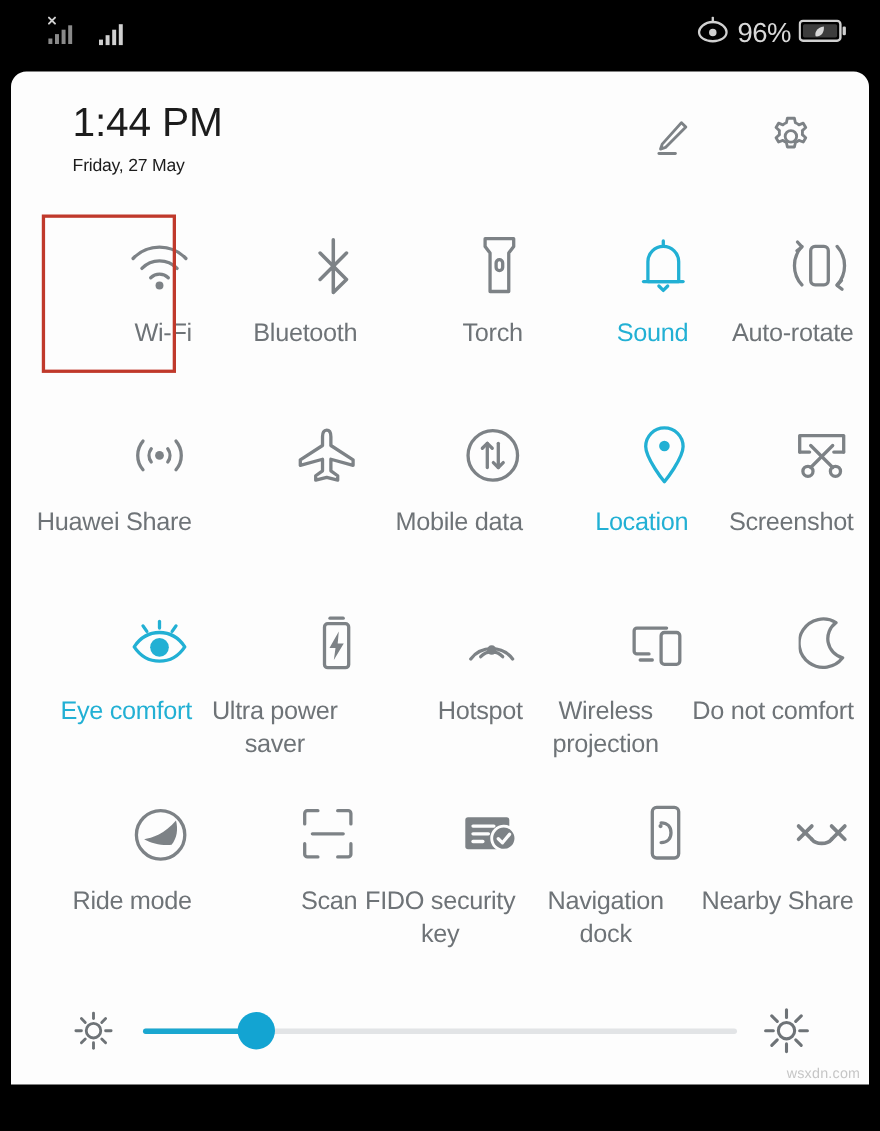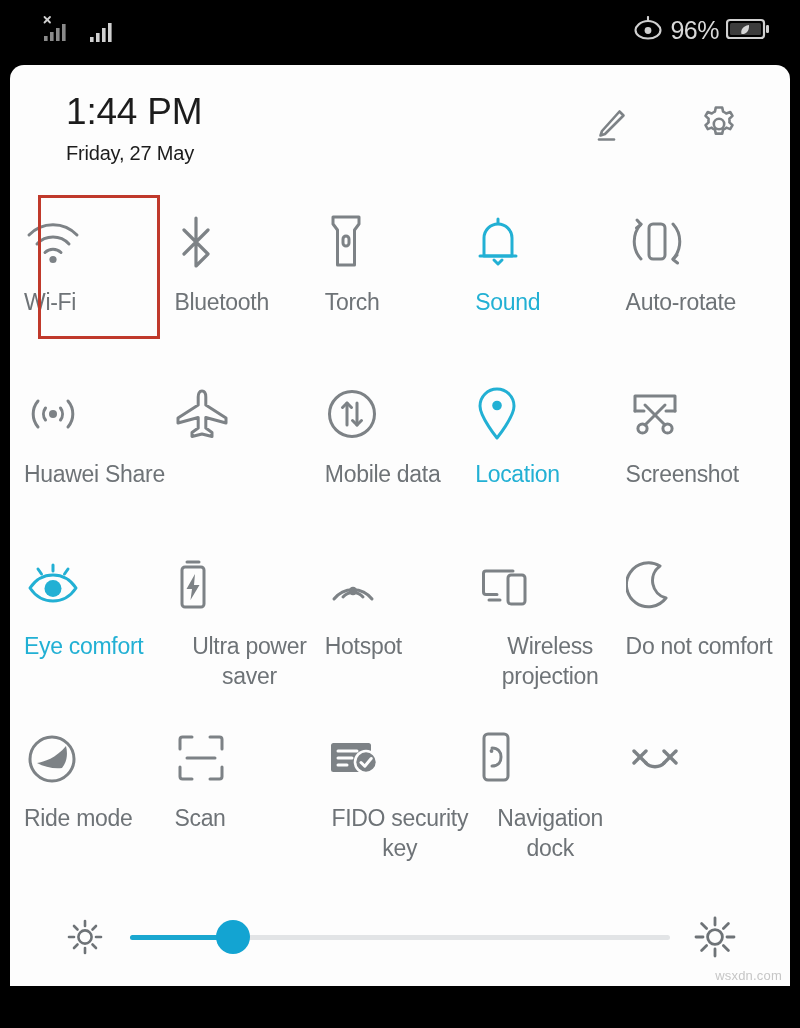--- a/index.html
+++ b/index.html
@@ -29,37 +29,37 @@
     border-radius: 14px 14px 0 0;
     overflow: hidden;
   }
 
   
   .panel-header {
     position: relative; height: 132px;
     padding: 26px 36px 0 56px;
   }
   .clock { font-size: 37px; color: #1c1c1c; font-weight: 400; letter-spacing: -0.2px; }
-  .date  { font-size: 20px; color: #1c1c1c; margin-top: 9px; letter-spacing: -0.2px; }
+  .date  { font-size: 16px; color: #1c1c1c; margin-top: 9px; letter-spacing: -0.2px; }
   .header-actions {
     position: absolute; right: 48px; top: 36px;
     display: flex; align-items: center; gap: 62px;
   }
   .hdr-icon { width: 46px; height: 46px; display: flex; align-items: center; justify-content: center; cursor: pointer; }
 
   
   .grid {
     display: grid;
     grid-template-columns: repeat(5, 1fr);
     padding: 0 14px;
     row-gap: 0;
   }
   .tile {
     position: relative;
-    display: flex; flex-direction: column; align-items: flex-start;
+    display: flex; flex-direction: column; align-items: flex-end;
     padding-top: 14px;
     cursor: pointer;
     min-height: 172px;
   }
   .tile .ic { height: 62px; display: flex; align-items: center; justify-content: center; }
   .tile .lbl {
     margin-top: 14px;
     font-size: 23px; color: #6e7377; text-align: center;
     line-height: 1.32; letter-spacing: -0.3px;
     max-width: 150px;
@@ -428,20 +428,21 @@
           <svg width="58" height="40" viewBox="0 0 58 40">
             <g fill="none" stroke="#7d8286" stroke-width="3.4" stroke-linecap="round">
               <path d="M8 25 L20 13"></path>
               <path d="M20 25 C24 30 34 30 38 25"></path>
               <path d="M38 13 L50 25"></path>
               <path d="M38 25 L50 13"></path>
               <path d="M8 13 L20 25"></path>
             </g>
           </svg>
         </div>
+        <div class="lbl">Nearby Share</div>
       </div>
 
     </div>
 
     <div class="brightness">
       <div class="bright-icon">
         <svg width="44" height="44" viewBox="0 0 44 44">
           <g fill="none" stroke="#6e7377" stroke-width="2.6" stroke-linecap="round">
             <circle cx="22" cy="22" r="6.6"></circle>
             <line x1="22" y1="6" x2="22" y2="11"></line>

